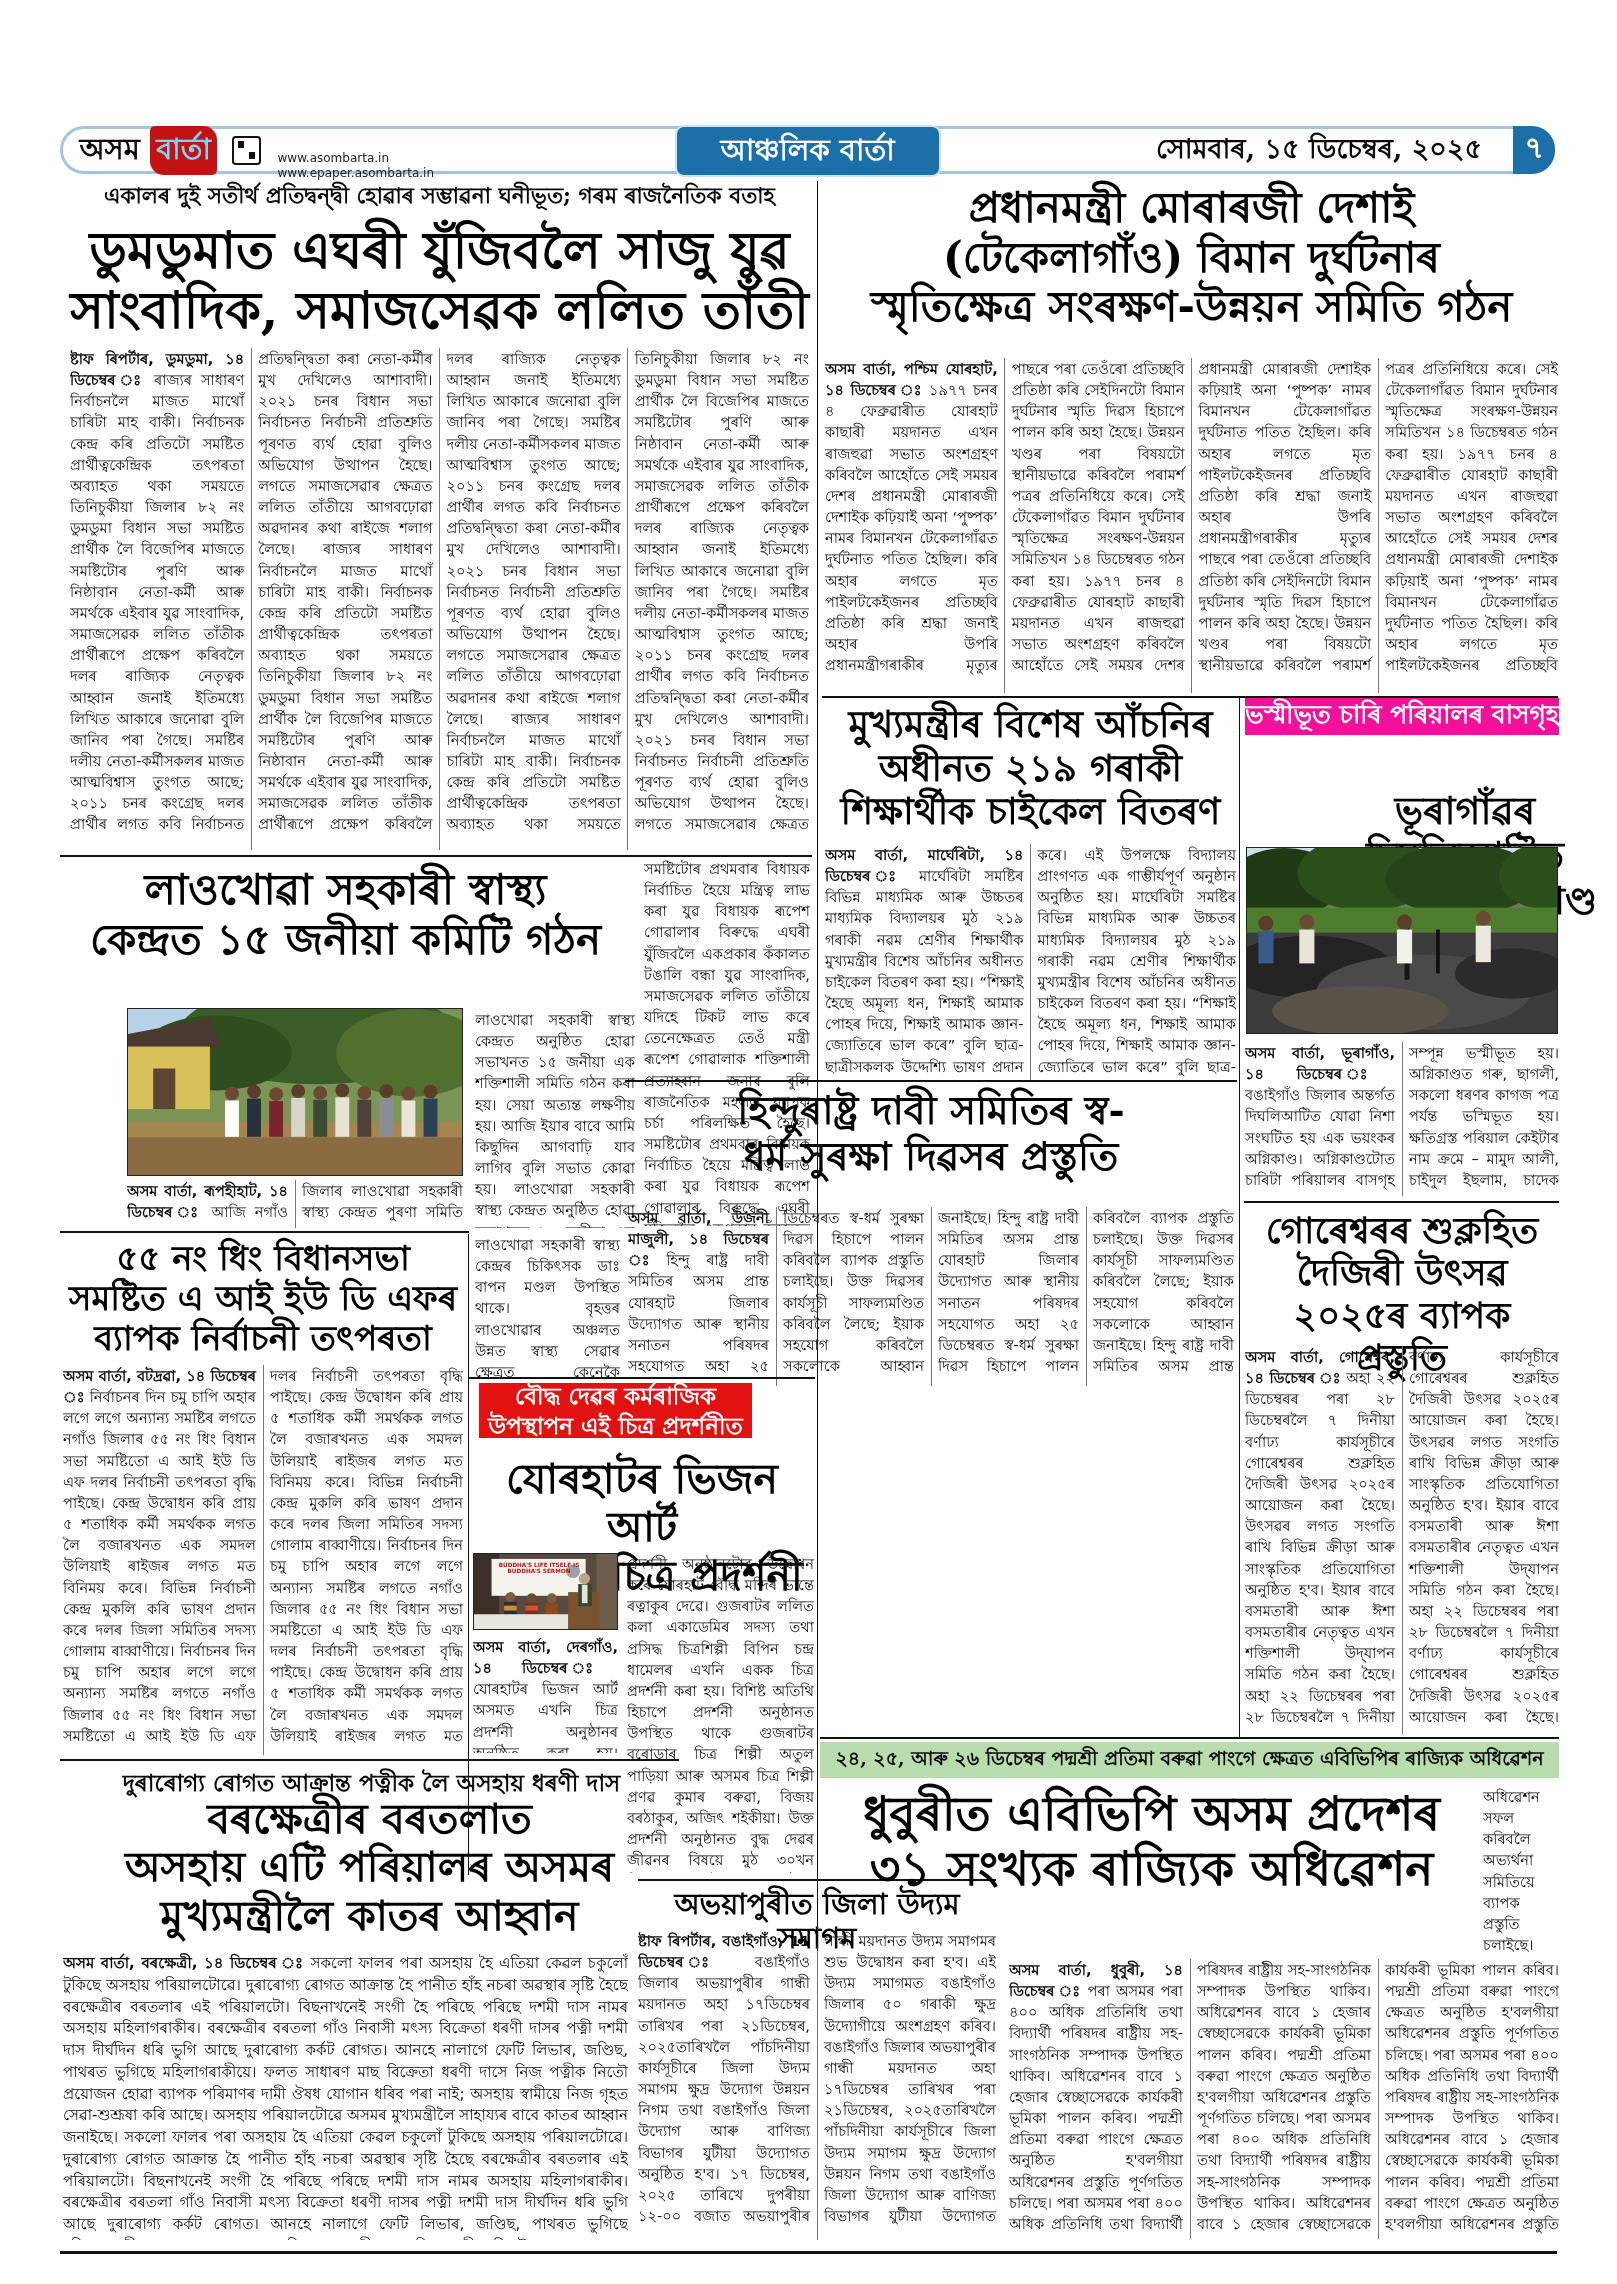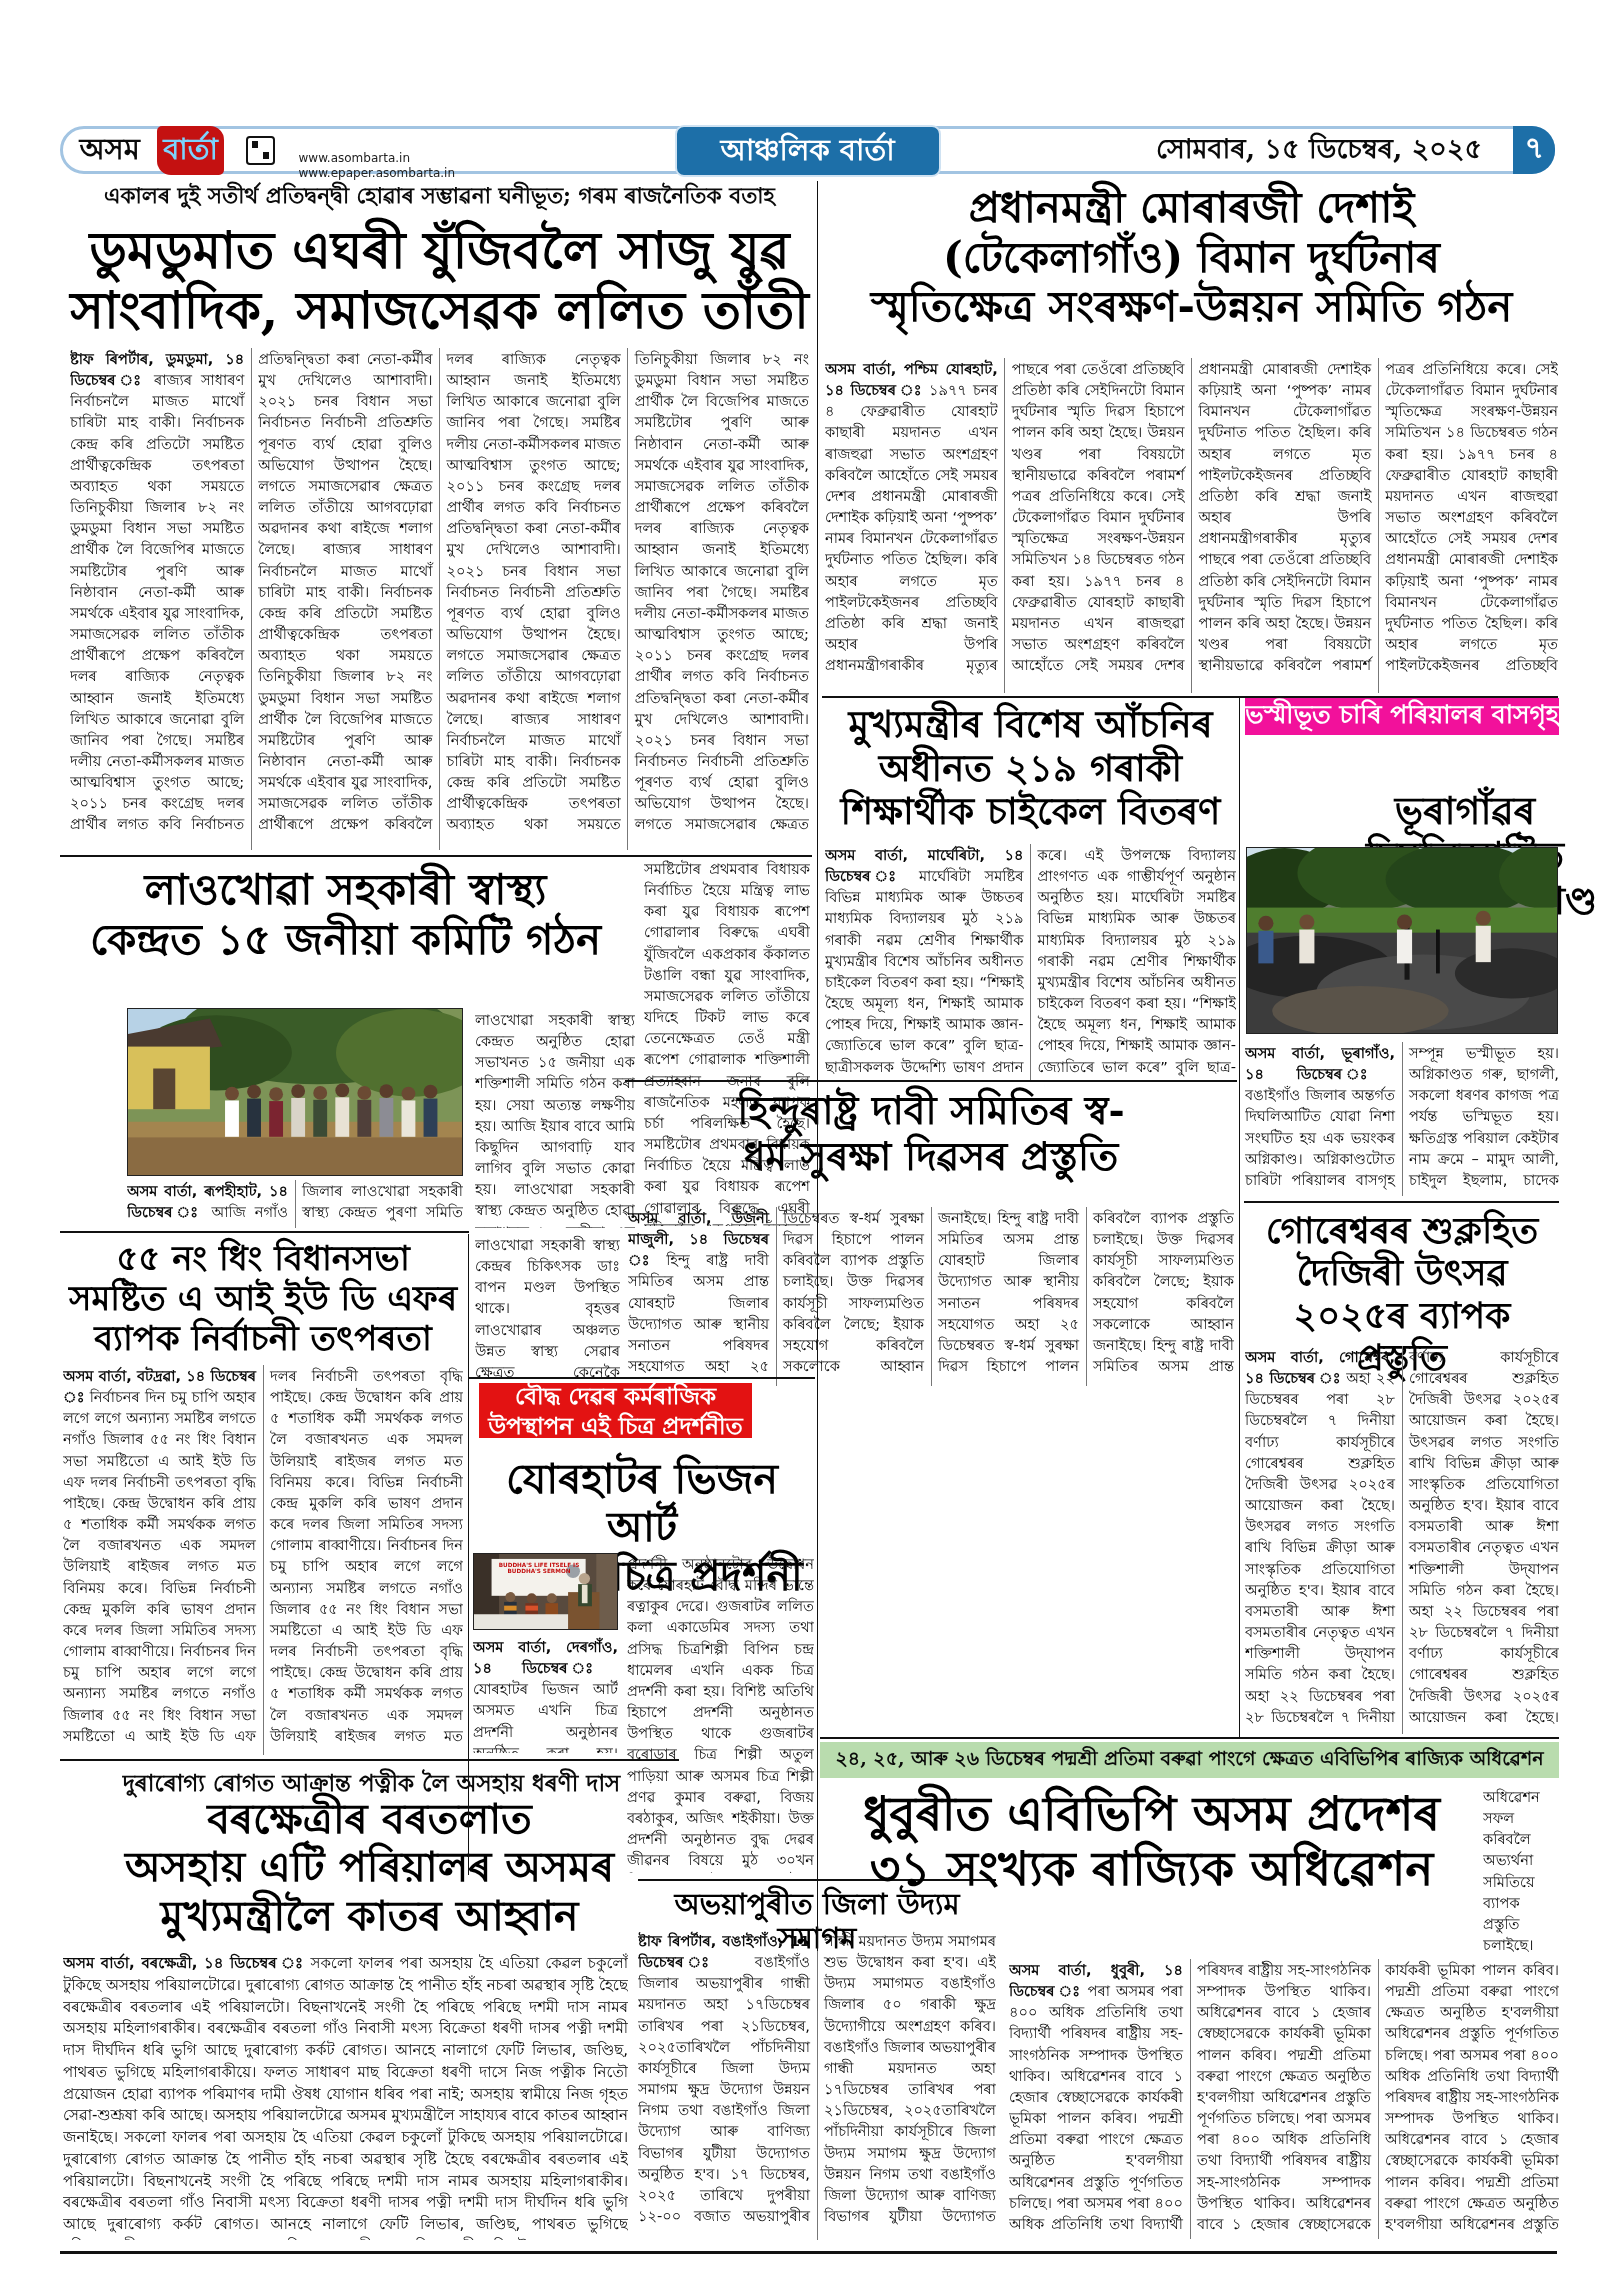--- a/index.html
+++ b/index.html
@@ -2,21 +2,21 @@
 <html style="font-size:10px"><head>
 <meta charset="utf-8">
 <style>
   html,body{margin:0;padding:0;background:#e9e9e9;}
   .page{position:relative;width:1618px;height:2284px;background:#ffffff;overflow:hidden;
         font-family:"DejaVu Sans",sans-serif;color:#0a0a0a;}
   .abs{position:absolute;}
   
   .masthead{left:60px;top:126px;width:1495px;height:48px;border:3.2px solid #a2c4e2;border-radius:25px;
             background:#fff;display:flex;align-items:center;box-sizing:border-box;}
-  .brand{display:flex;align-items:center;gap:17px;margin-left:16.5px;}
+  .brand{display:flex;align-items:center;gap:10px;margin-left:16.5px;}
   .brand-black{font-size:29px;font-weight:bold;font-family:"DejaVu Serif",serif;}
   .brand-red{font-size:29px;font-weight:bold;color:#7dd3fc;background:#c41111;border-radius:5px 14px 5px 14px;
              padding:0 6.3px;font-family:"DejaVu Serif",serif;}
   .qr{width:25px;height:25px;border:2.5px solid #111;border-radius:3.8px;position:relative;margin-left:5px;}
   .qr:before{content:"";position:absolute;left:3.8px;top:3.8px;width:6.3px;height:6.3px;background:#111;}
   .qr:after{content:"";position:absolute;right:3.8px;bottom:3.8px;width:6.3px;height:6.3px;background:#111;}
   .urls{display:flex;flex-direction:column;justify-content:center;margin-left:6.3px;line-height:1.25;margin-top:32px;}
   .urls span{font-size:12px;color:#222;}
   .section-box{position:absolute;left:50%;top:-3.8px;transform:translateX(-50%);height:52px;min-width:266px;
                background:#1d6fa8;border:2.5px solid #cfe2f2;border-radius:9px;color:#fff;display:flex;

